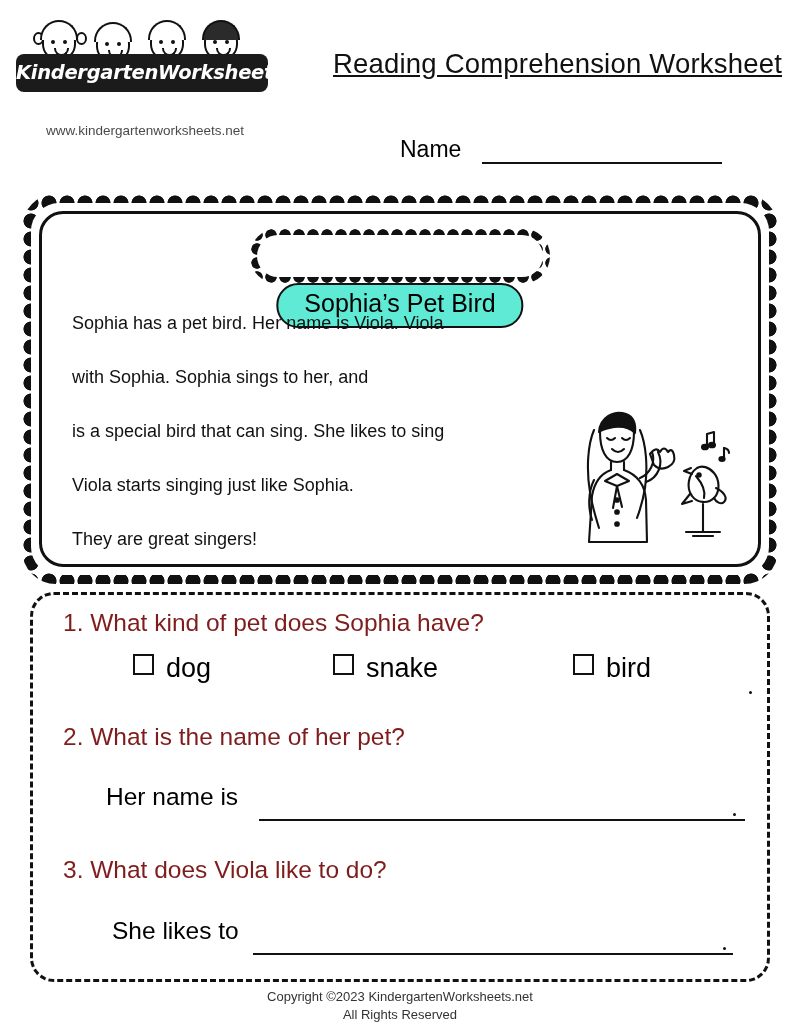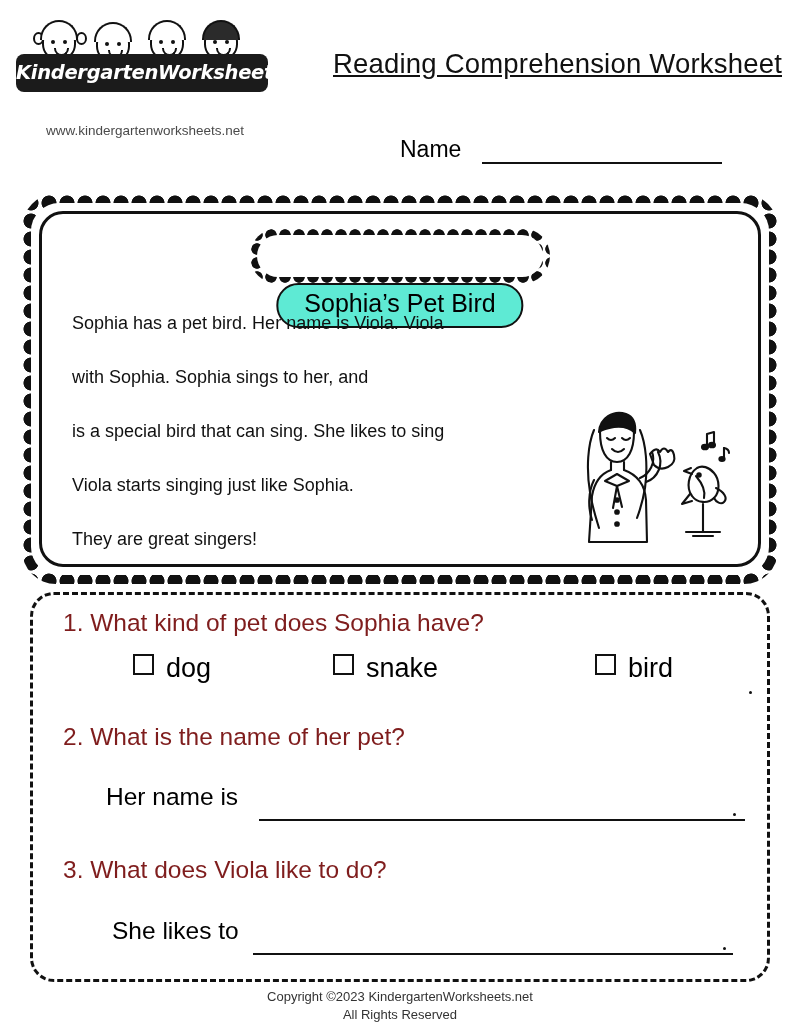--- a/index.html
+++ b/index.html
@@ -283,21 +283,21 @@
   .choice .box {
     display: inline-block;
     width: 17px;
     height: 17px;
     border: 2px solid #111;
     margin-right: 12px;
     vertical-align: 2px;
   }
   .choice.c1 { left: 0; }
   .choice.c2 { left: 200px; }
-  .choice.c3 { left: 462px; }
+  .choice.c3 { left: 440px; }
 
   .answer-row {
     position: absolute;
     left: 30px;
     width: 690px;
     height: 38px;
   }
   .answer-row .prompt {
     position: absolute;
     left: 0;

